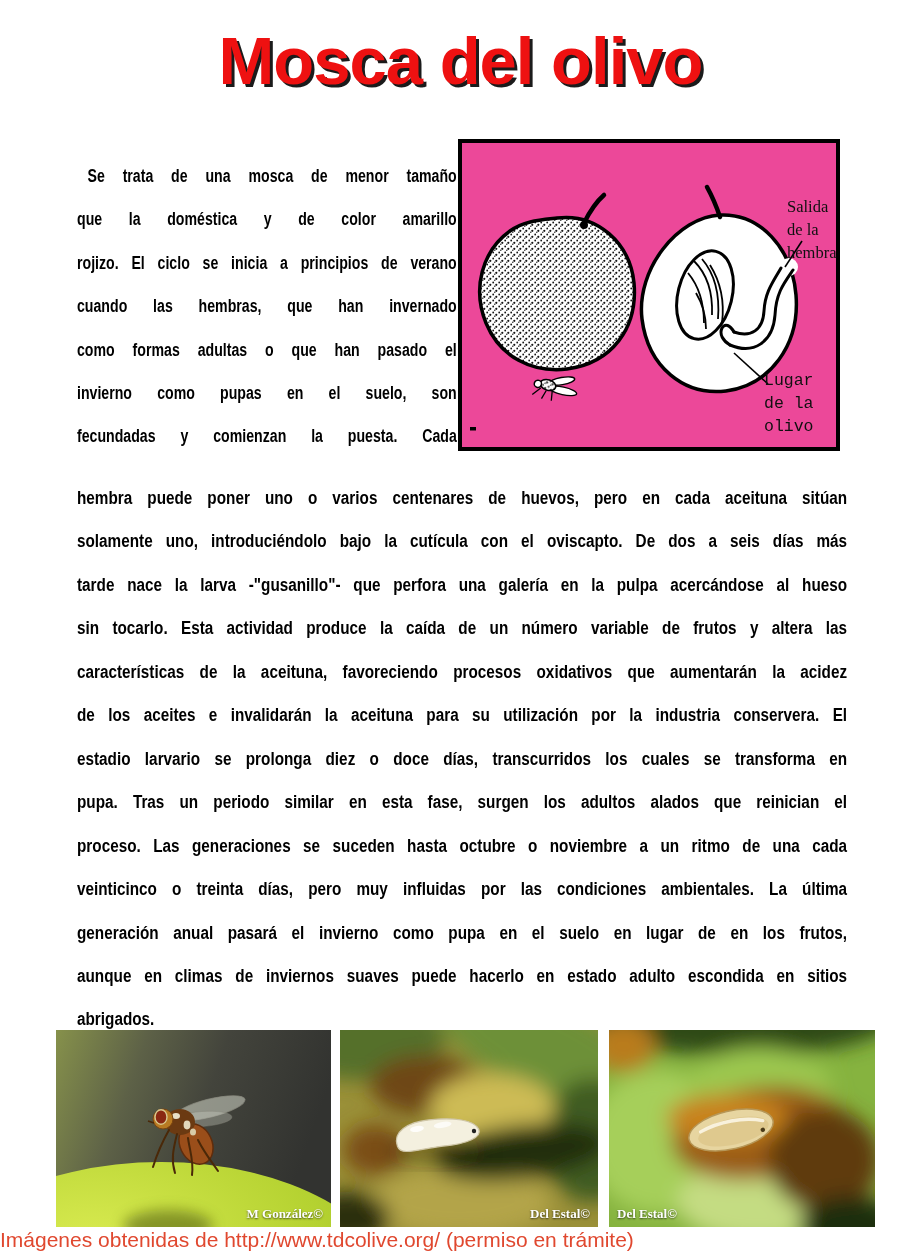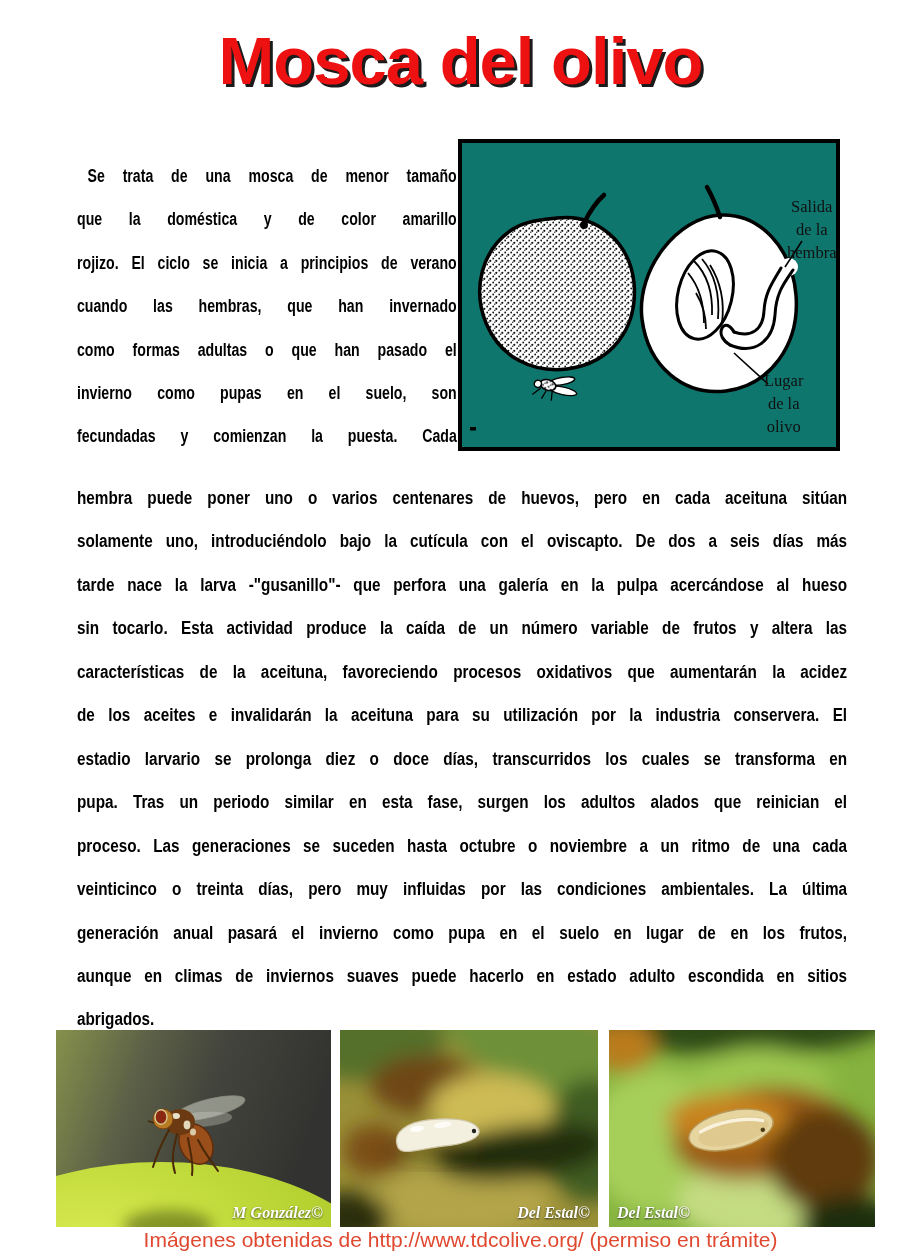--- a/index.html
+++ b/index.html
@@ -16,45 +16,45 @@
   
   .textblock{position:absolute; font-weight:bold; color:#000; transform-origin:0 0;}
   .intro{left:77px; top:155px; width:470px; font-size:17.5px; line-height:43.4px; transform:scaleX(0.808);}
   .main{left:77px; top:477px; width:906px; font-size:18px; line-height:43.45px; transform:scaleX(0.85);}
   .jline{text-align:justify; text-align-last:justify; white-space:normal;}
   .jline.last{text-align-last:left;}
   .intro .jline:first-child{text-indent:13px;}
   
   .diagram{
     position:absolute; left:458px; top:139px; width:374px; height:304px;
-    border:4px solid #000; background:#0f766e;text-align:center;
+    border:4px solid #000; background:#ec4899;
   }
   .diagram svg{position:absolute; left:0; top:0;}
   .dlabel{
     position:absolute; font-family:"Liberation Serif", serif;
     font-size:16.5px; line-height:23px; color:#101010;
   }
   .dlabel-exit{left:325px; top:52px;}
-  .dlabel-puesta{left:302px; top:226px;}
+  .dlabel-puesta{left:302px; top:226px;font-family:Liberation Mono, monospace;}
   
   .photo{position:absolute; top:1030px; height:197px; overflow:hidden;}
   .photo svg{display:block;}
   .photo-fly{left:56px; width:275px;}
   .photo-larva{left:340px; width:258px;}
   .photo-pupa{left:609px; width:266px;}
   .wm{
     position:absolute; bottom:5px; right:8px;
-    font-family:"Liberation Serif", serif; font-style:italic; font-weight:bold;
-    font-size:16px; color:#ffffff; text-shadow:0 1px 2px rgba(0,0,0,.65);
+    font-family:"Liberation Serif", serif; font-weight:bold;
+    font-size:13px; color:#ffffff; text-shadow:0 1px 2px rgba(0,0,0,.65);
   }
   .wm-left{left:8px; right:auto;}
   
   .credit{
     position:absolute; top:1227px; left:0; width:100%;
-    text-align:center; font-size:21px; line-height:26px; color:#e0482f;
+    font-size:21px; line-height:26px; color:#e0482f;
   }
 </style>
 </head>
 <body>
 
 <div class="page">
 
   <h1 class="title">Mosca del olivo</h1>
 
   <div class="textblock intro">

